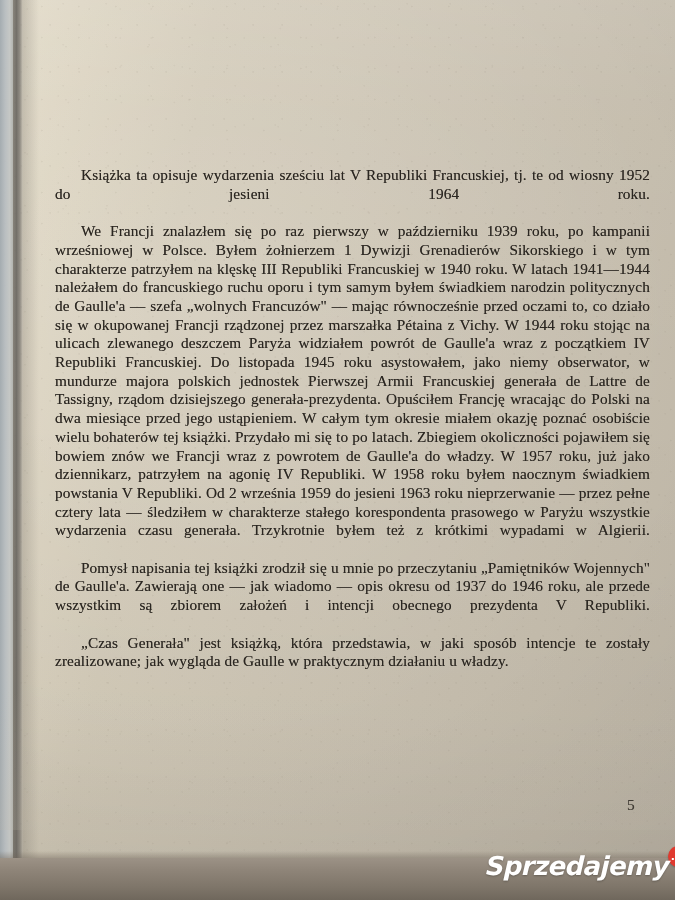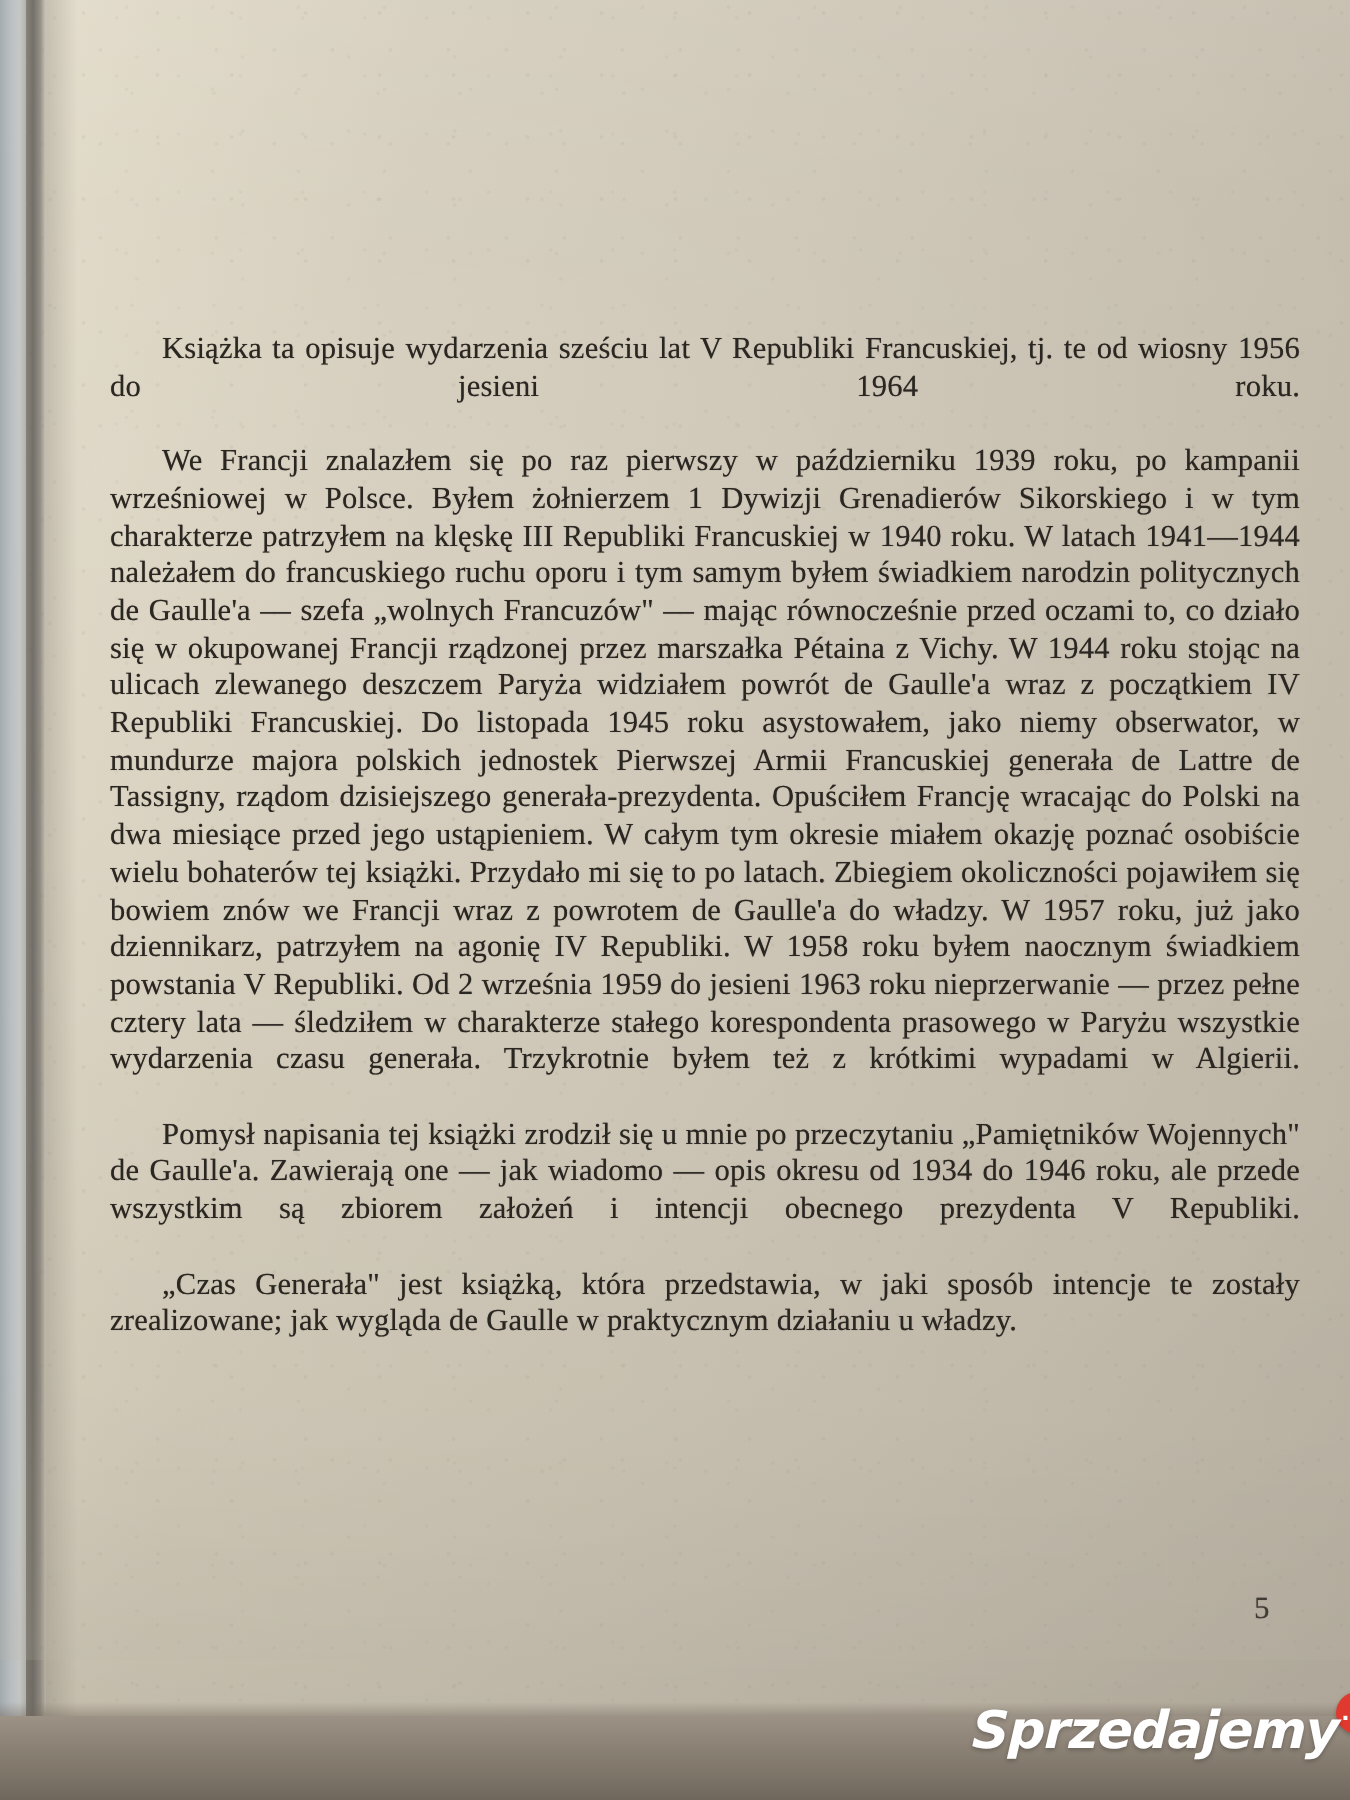--- a/index.html
+++ b/index.html
@@ -186,23 +186,23 @@
 
   <div class="paper-base"></div>
   <div class="paper-shade"></div>
   <div class="paper-grain"></div>
 
   <div class="gutter-light"></div>
   <div class="gutter-dark"></div>
   <div class="gutter-soft"></div>
 
   <div class="text-column">
-    <p>Książka ta opisuje wydarzenia sześciu lat V Republiki Francuskiej, tj. te od wiosny 1956 do jesieni 1964 roku.</p>
+    <p>Książka ta opisuje wydarzenia sześciu lat V Republiki Francuskiej, tj. te od wiosny 1952 do jesieni 1964 roku.</p>
     <p>We Francji znalazłem się po raz pierwszy w październiku 1939 roku, po kampanii wrześniowej w Polsce. Byłem żołnierzem 1 Dywizji Grenadierów Sikorskiego i w tym charakterze patrzyłem na klęskę III Republiki Francuskiej w 1940 roku. W latach 1941—1944 należałem do francuskiego ruchu oporu i tym samym byłem świadkiem narodzin politycznych de Gaulle'a — szefa „wolnych Francuzów" — mając równocześnie przed oczami to, co działo się w okupowanej Francji rządzonej przez marszałka Pétaina z Vichy. W 1944 roku stojąc na ulicach zlewanego deszczem Paryża widziałem powrót de Gaulle'a wraz z początkiem IV Republiki Francuskiej. Do listopada 1945 roku asystowałem, jako niemy obserwator, w mundurze majora polskich jednostek Pierwszej Armii Francuskiej generała de Lattre de Tassigny, rządom dzisiejszego generała-prezydenta. Opuściłem Francję wracając do Polski na dwa miesiące przed jego ustąpieniem. W całym tym okresie miałem okazję poznać osobiście wielu bohaterów tej książki. Przydało mi się to po latach. Zbiegiem okoliczności pojawiłem się bowiem znów we Francji wraz z powrotem de Gaulle'a do władzy. W 1957 roku, już jako dziennikarz, patrzyłem na agonię IV Republiki. W 1958 roku byłem naocznym świadkiem powstania V Republiki. Od 2 września 1959 do jesieni 1963 roku nieprzerwanie — przez pełne cztery lata — śledziłem w charakterze stałego korespondenta prasowego w Paryżu wszystkie wydarzenia czasu generała. Trzykrotnie byłem też z krótkimi wypadami w Algierii.</p>
-    <p>Pomysł napisania tej książki zrodził się u mnie po przeczytaniu „Pamiętników Wojennych" de Gaulle'a. Zawierają one — jak wiadomo — opis okresu od 1934 do 1946 roku, ale przede wszystkim są zbiorem założeń i intencji obecnego prezydenta V Republiki.</p>
+    <p>Pomysł napisania tej książki zrodził się u mnie po przeczytaniu „Pamiętników Wojennych" de Gaulle'a. Zawierają one — jak wiadomo — opis okresu od 1937 do 1946 roku, ale przede wszystkim są zbiorem założeń i intencji obecnego prezydenta V Republiki.</p>
     <p class="nojustify-last">„Czas Generała" jest książką, która przedstawia, w jaki sposób intencje te zostały zrealizowane; jak wygląda de Gaulle w praktycznym działaniu u władzy.</p>
   </div>
 
   <div class="page-number">5</div>
 
   <div class="soft-blur-bottom"></div>
 
   <div class="table-band-edge"></div>
   <div class="table-band"></div>
 

